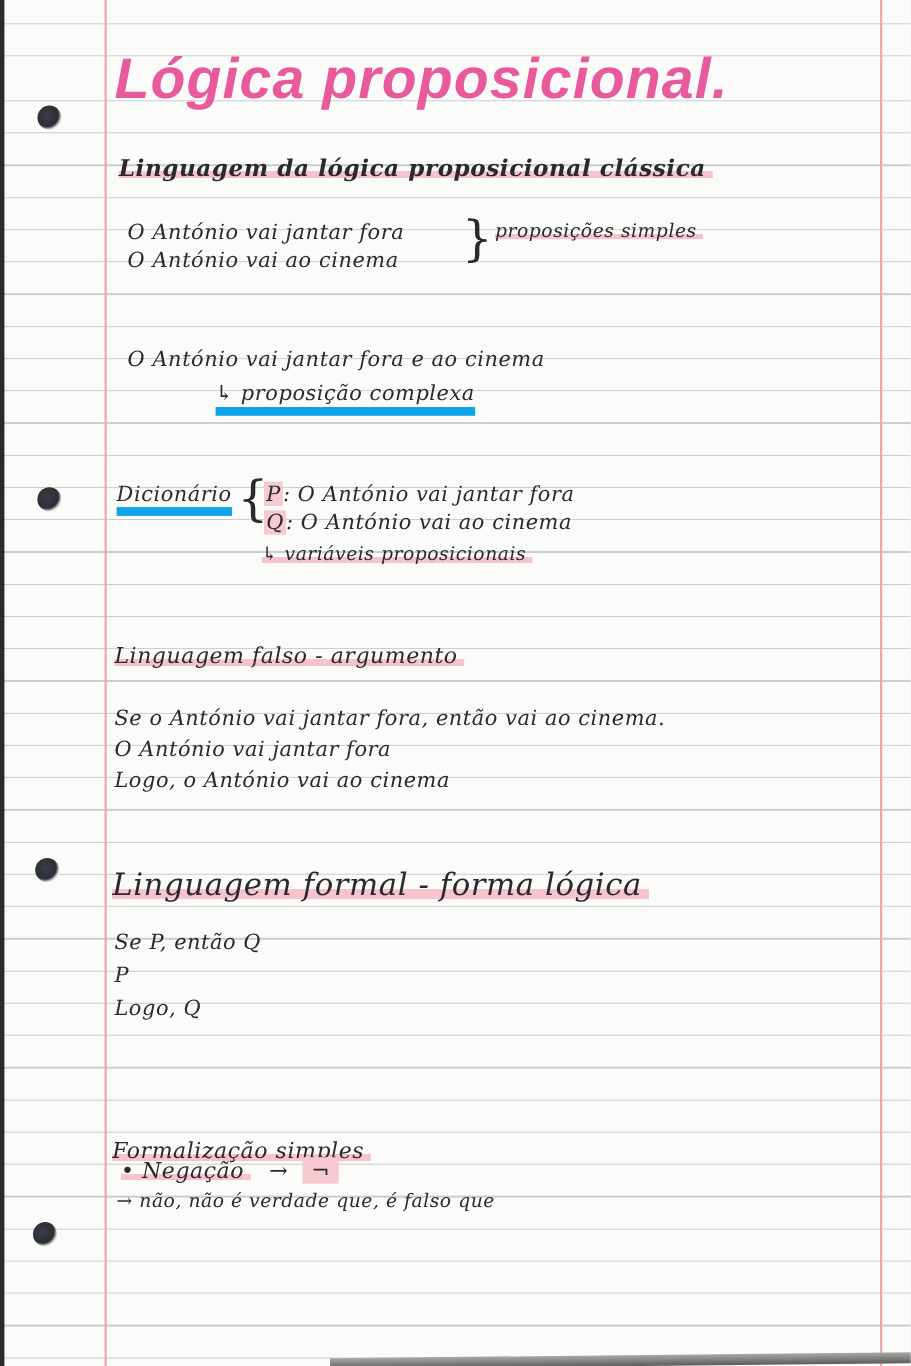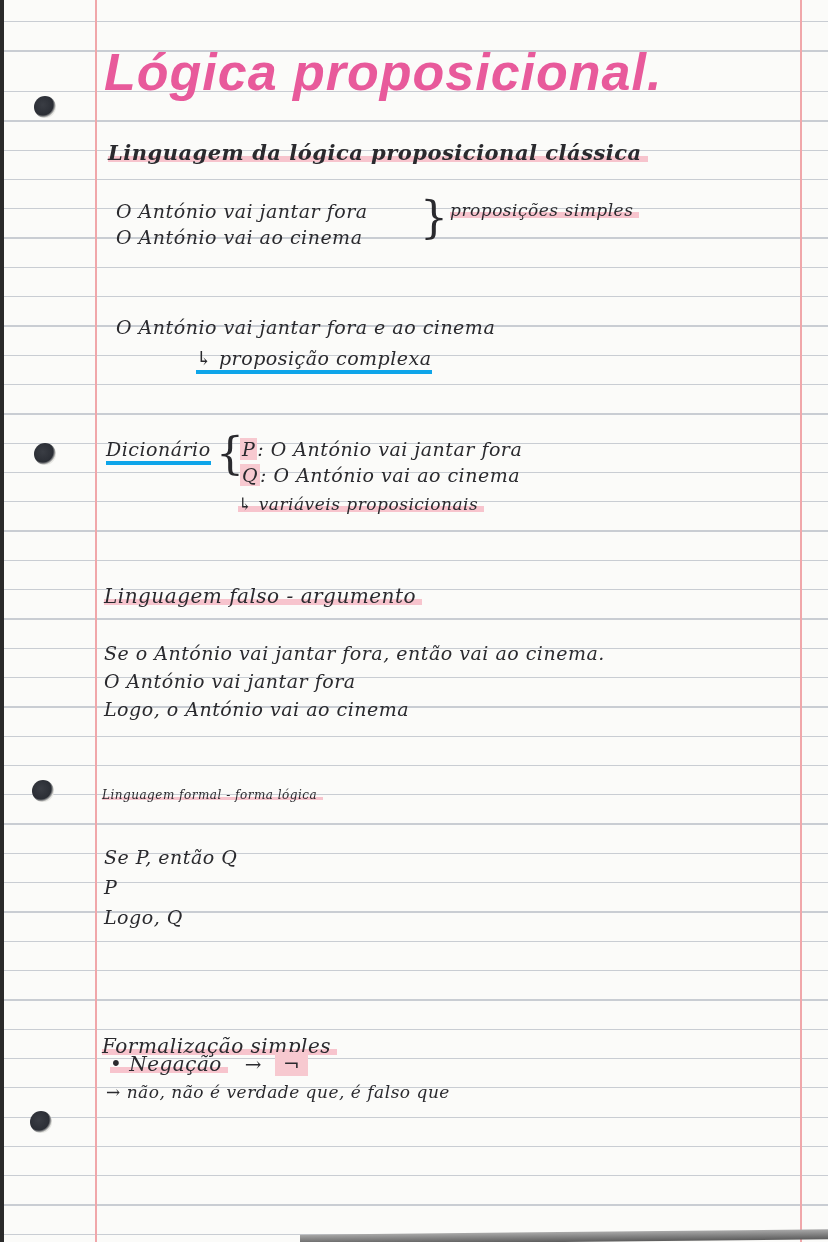--- a/index.html
+++ b/index.html
@@ -48,21 +48,21 @@
       position: absolute; left: 104px; top: 42px;
       color: #e85a9b; font-family: Liberation Sans, sans-serif;
       font-weight: bold; font-style: italic; font-size: 52px; letter-spacing: 1px;
       white-space: nowrap;
     }
     .hl {
       background: linear-gradient(to bottom, transparent 62%, #f7c4cd 62%, #f7c4cd 88%, transparent 88%);
       padding-right: 6px;
     }
     .ul-pink {
-      border-bottom: 4px solid #0ea5e9; padding-bottom: 1px;
+      border-bottom: 8px solid #0ea5e9; padding-bottom: 1px;
     }
     .brace {
       position: absolute; color: #2a2a2e; font-family: "DejaVu Serif", serif;
       font-size: 44px; line-height: 1;
     }
     .pink-box { background: #f7c9d0; padding: 0 8px; }
   </style>
 </head>
 <body>
 
@@ -108,21 +108,21 @@
   <span class="hl">↳ variáveis proposicionais</span>
 </div>
 
 <div class="text" style="left:104px; top:584px; font-size:20px;">
   <span class="hl">Linguagem falso - argumento</span>
 </div>
 <div class="text" style="left:104px; top:642px;">Se o António vai jantar fora, então vai ao cinema.</div>
 <div class="text" style="left:104px; top:670px;">O António vai jantar fora</div>
 <div class="text" style="left:104px; top:698px;">Logo, o António vai ao cinema</div>
 
-<div class="text" style="left:102px; top:788px; font-size:12px;">
+<div class="text" style="left:102px; top:788px; font-size:28px;">
   <span class="hl">Linguagem formal - forma lógica</span>
 </div>
 <div class="text" style="left:104px; top:846px;">Se P, então Q</div>
 <div class="text" style="left:104px; top:876px;">P</div>
 <div class="text" style="left:104px; top:906px;">Logo, Q</div>
 
 <div class="text" style="left:102px; top:992px; font-size:20px;margin-top:42px;">
   <span class="hl">Formalização simples</span>
 </div>
 <div class="text" style="left:110px; top:1052px; font-size:20px;">

